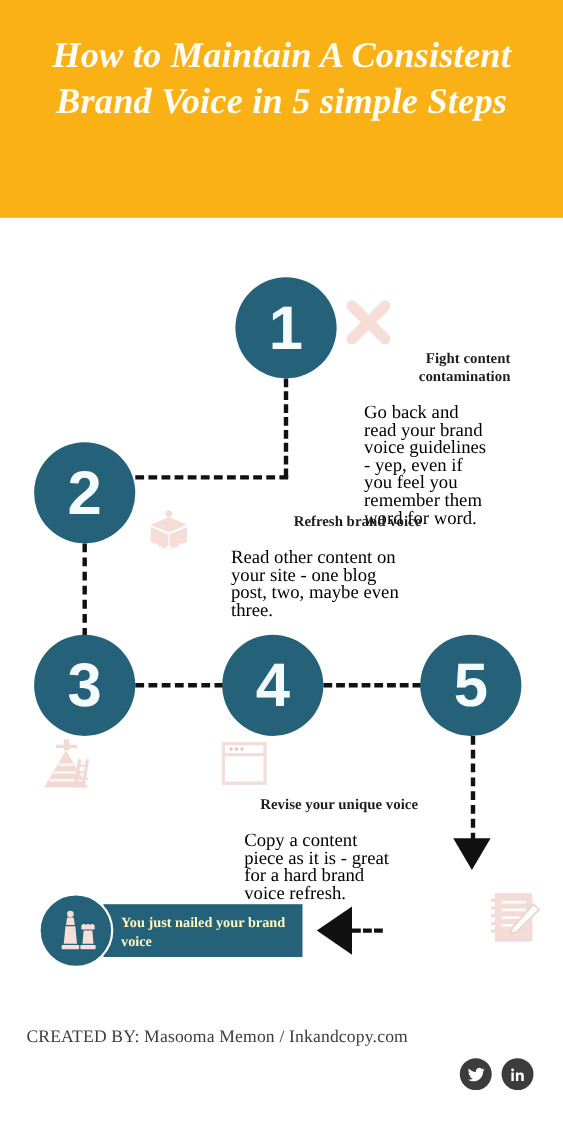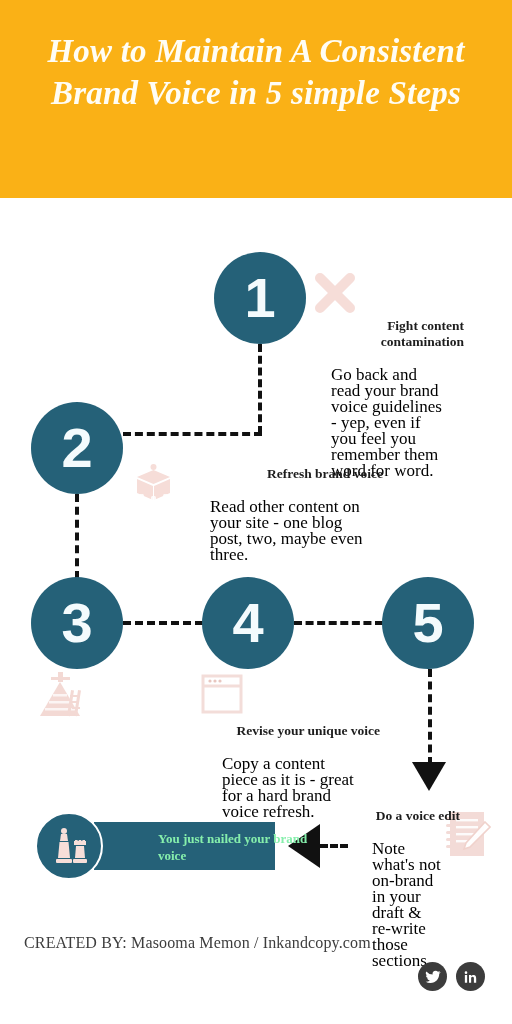--- a/index.html
+++ b/index.html
@@ -79,21 +79,21 @@
   .i-note{left:443px;top:810px;width:48px;height:52px;}
 
   
   .banner{
     position:absolute;left:94px;top:822px;width:181px;height:48px;
     background:#256178;
   }
   .banner-text{
     position:absolute;left:16px;top:8px;width:155px;
     font-family:"Liberation Serif", serif;font-weight:700;
-    font-size:13px;line-height:17px;color:#86efac;margin-left:48px;
+    font-size:13px;line-height:17px;color:#fef9c3;
   }
   .banner-circle{
     position:absolute;left:35px;top:812px;width:68px;height:68px;
     border-radius:50%;background:#256178;border:2px solid #ffffff;
     box-sizing:border-box;
   }
   .banner-chess{position:absolute;left:13px;top:12px;width:42px;height:42px;}
 
   
   .footer-credit{
@@ -234,24 +234,20 @@
         <rect x="13" y="16" width="22" height="2.4"></rect>
         <rect x="13" y="23" width="22" height="2.4"></rect>
         <rect x="13" y="30" width="16" height="2.4"></rect>
       </g>
       <g fill="#ffffff">
         <path d="M42 12 L47 17 L27 37 L21 39 L23 33 Z" opacity=".95"></path>
       </g>
       <path d="M42 12 L47 17 L27 37 L21 39 L23 33 Z" fill="none" stroke="#f0d2cc" stroke-width="1.6"></path>
     </svg>
   </div>
-  <div class="block t5">
-    <p class="b-head">Do a voice edit</p>
-    <p class="b-body">Note what's not on-brand in your draft &amp; re-write those sections.</p>
-  </div>
 
   <div class="banner">
     <div class="banner-text">You just nailed your brand voice</div>
   </div>
   <div class="banner-circle">
     <div class="banner-chess">
       <svg viewBox="0 0 42 42" width="42" height="42" aria-hidden="true">
         <g fill="#f7ded9">
 
           <circle cx="14" cy="5" r="3"></circle>

